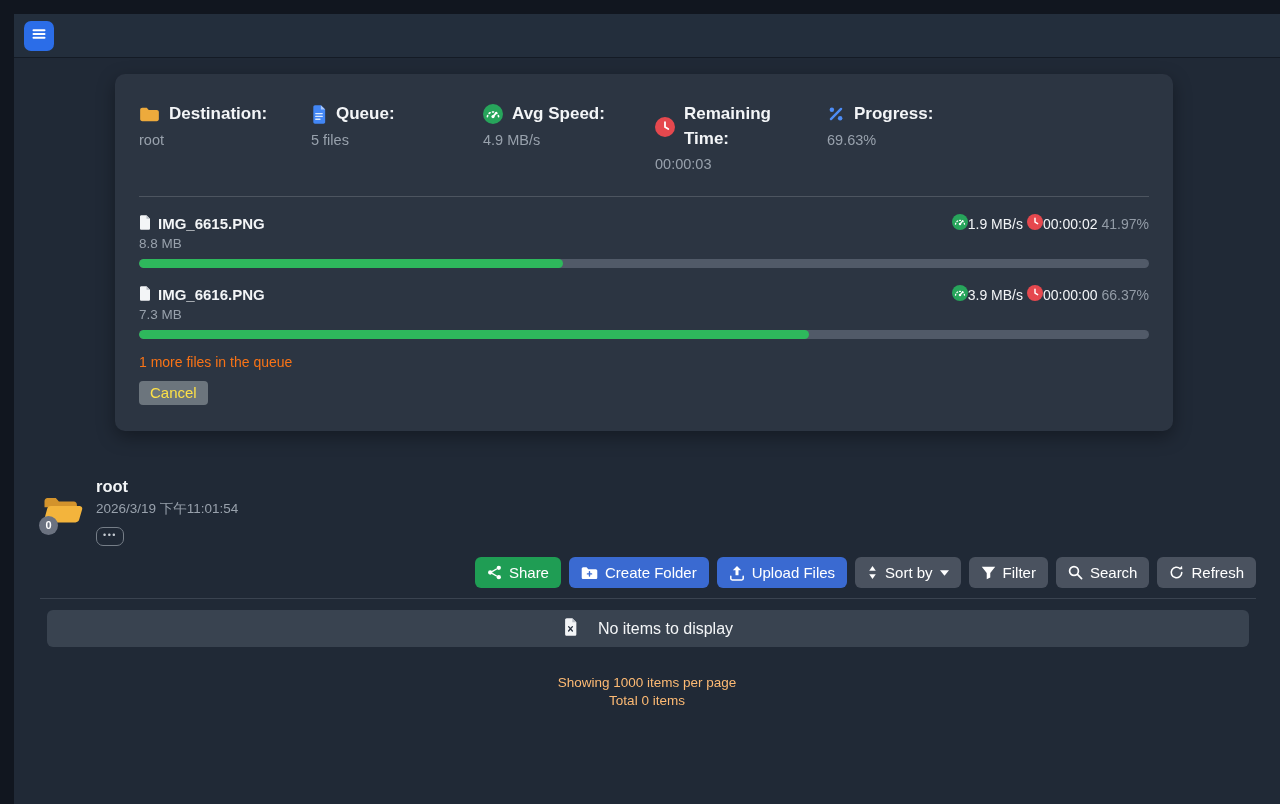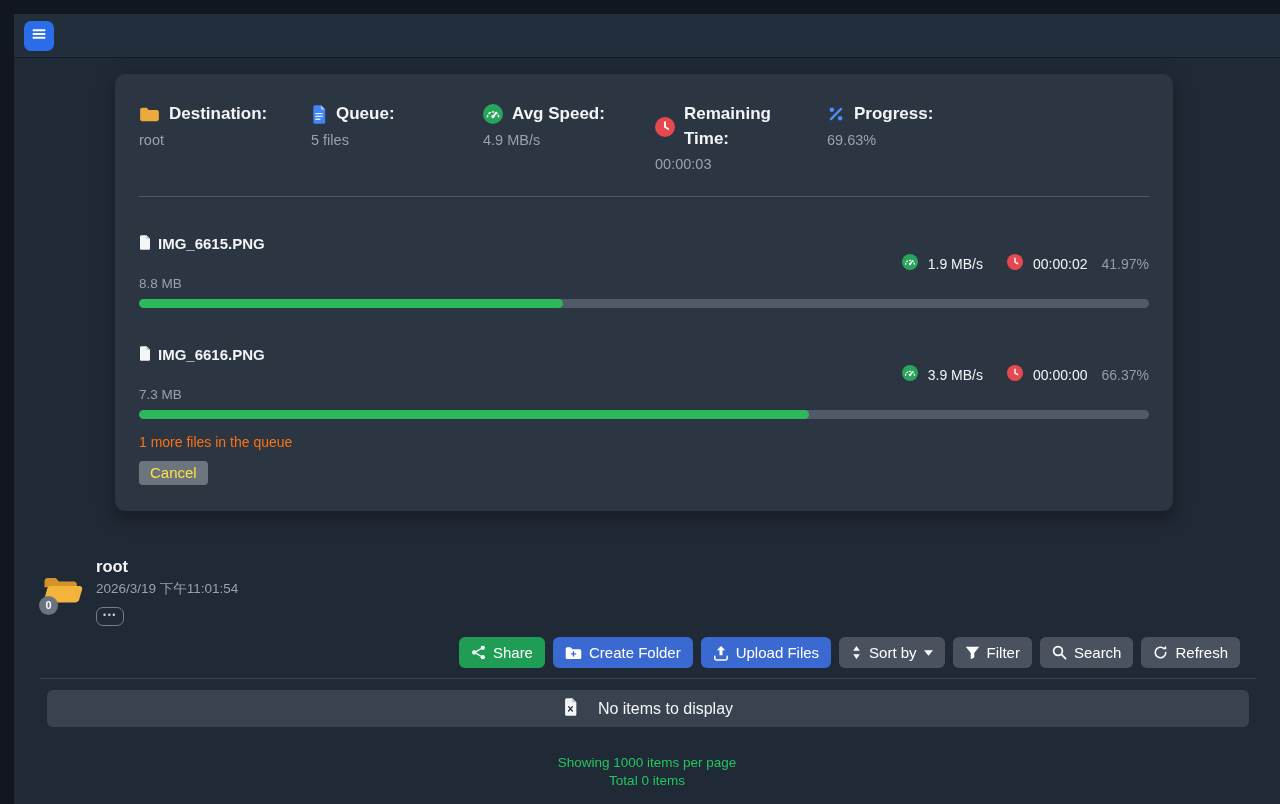--- a/index.html
+++ b/index.html
@@ -34,21 +34,21 @@
   .stats-row { display:flex; }
   .stat { width:172px; }
   .stat-head { display:flex; align-items:center; gap:9px; font-size:17px; font-weight:700; color:#f3f5f7; line-height:1.45; }
   .stat-head .icn { flex:0 0 auto; display:flex; }
   .stat-narrow .stat-label { max-width:92px; }
   .stat-value { margin-top:5px; color:#98a1ac; font-size:14.5px; }
   .card-divider { border:none; border-top:1px solid rgba(255,255,255,.16); margin-top:24px; }
   .file-entry { margin-top:17px; }
   .file-head { display:flex; justify-content:space-between; align-items:center; }
   .file-name { display:flex; align-items:center; gap:7px; font-size:15px; font-weight:700; }
-  .file-stats { display:flex; align-items:center; gap:10px; font-size:14px;margin-top:40px; }
+  .file-stats { display:flex; align-items:center; gap:0; font-size:14px; }
   .file-stats .gap { width:4px; }
   .file-stats .pct { color:#939ca7; margin-left:4px; }
   .file-size { margin-top:3px; color:#98a1ac; font-size:13.5px; }
   .progress { height:9px; border-radius:5px; background:#515a68; margin-top:8px; overflow:hidden; }
   .progress .fill { height:100%; background:#2eb85c; border-radius:5px; }
   .queue-note { margin-top:15px; color:#f97316; font-size:14px; }
   .cancel-btn {
     margin-top:11px; background:#6c757d; color:#fde047; border:none;
     border-radius:4px; padding:3px 11px 4px; font-size:15px; cursor:pointer;
     font-family:"Liberation Sans", sans-serif;
@@ -63,39 +63,39 @@
   }
   .root-title { font-size:16.5px; font-weight:700; }
   .root-date { margin-top:4px; color:#98a1ac; font-size:13.5px; }
   .more-btn {
     margin-top:9px; width:28px; height:19px; background:transparent;
     border:1px solid #767e88; border-radius:7px; color:#c4cad1;
     display:flex; align-items:center; justify-content:center; cursor:pointer;
     font-size:9px; letter-spacing:1.5px; padding-bottom:3px;
   }
   
-  .toolbar { margin-top:11px; display:flex; justify-content:flex-end; gap:8px; padding-right:40px; }
+  .toolbar { margin-top:11px; display:flex; justify-content:flex-end; gap:8px; padding-right:24px; }
   .btn {
     height:31px; border:none; border-radius:6px; padding:0 12px;
     font-size:15px; color:#fff; display:inline-flex; align-items:center; gap:7px;
     cursor:pointer; font-family:"Liberation Sans", sans-serif;
   }
   .btn .icn { display:flex; }
   .btn-green { background:#1f9d54; }
   .btn-blue  { background:#3a6ad1; }
   .btn-gray  { background:#4a525f; }
   .list-divider { border:none; border-top:1px solid #3a4350; margin:10px 24px 0 26px; }
   
   .empty-bar {
     margin:11px 31px 0 33px; height:37px; background:#394350; border-radius:6px;
     display:flex; align-items:center; justify-content:center; gap:20px;
     font-size:16px; color:#f3f5f7;
   }
   
-  .pagination { margin-top:27px; text-align:center; font-size:13.5px; color:#22c55e; line-height:1.32; }
+  .pagination { margin-top:27px; text-align:center; font-size:13.5px; color:#fdba74; line-height:1.32; }
 </style>
 </head>
 <body>
 
 <div class="app-frame">
 
   <div class="topbar">
     <button class="menu-btn">
       <span class="icn">
         <svg viewBox="0 0 16 16" width="16" height="16">

